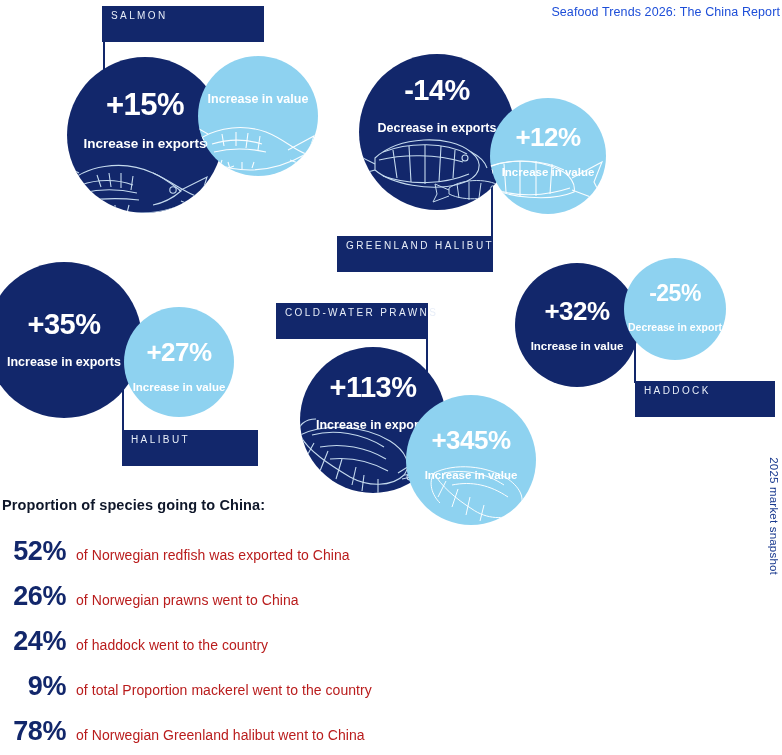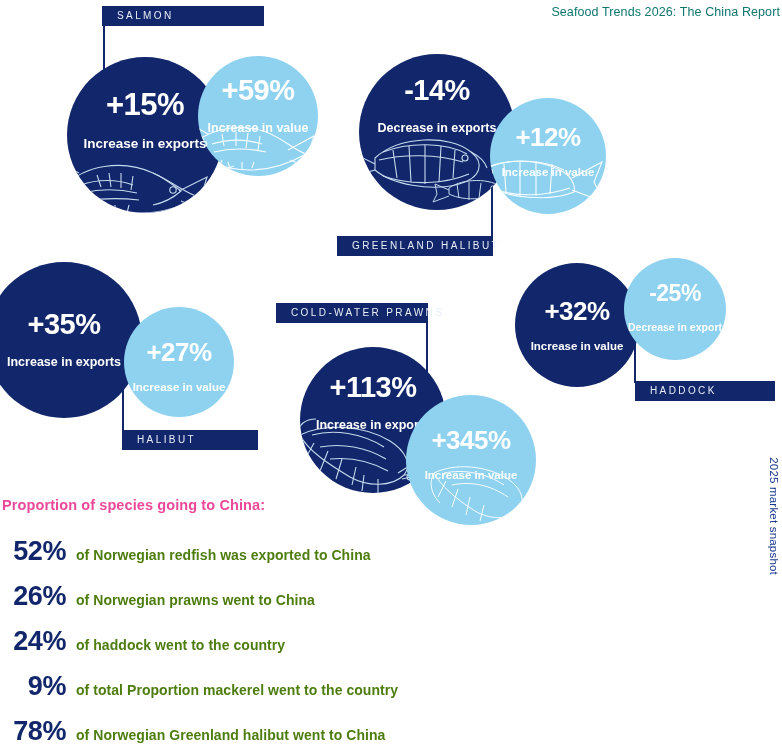--- a/index.html
+++ b/index.html
@@ -20,34 +20,34 @@
     background: #ffffff;
   }
 
   
   .report-title {
     position: absolute;
     top: 5px;
     right: 2px;
     font-size: 12.5px;
     letter-spacing: 0.1px;
-    color: #0f766e;
+    color: #1d4ed8;
     white-space: nowrap;
   }
 
   
   .species-tag {
     position: absolute;
     background: #12276b;
     color: #e8eef8;
     font-size: 10px;
     letter-spacing: 2.4px;
     line-height: 20px;
-    height: 20px;
-    padding-left: 15px;
+    height: 36px;
+    padding-left: 9px;
     box-sizing: border-box;
     white-space: nowrap;
     font-weight: 400;
   }
   .connector {
     position: absolute;
     background: #12276b;
     width: 2px;
   }
 
@@ -101,21 +101,21 @@
     opacity: 0.95;
   }
 
   
   .proportion-heading {
     position: absolute;
     left: 2px;
     top: 497px;
     font-size: 14.5px;
     font-weight: bold;
-    color: #ec4899;
+    color: #0f172a;
     letter-spacing: 0.1px;
   }
   .stats {
     position: absolute;
     left: 0;
     top: 536px;
     width: 560px;
   }
   .stat-row {
     display: flex;
@@ -127,22 +127,22 @@
     text-align: right;
     font-size: 27px;
     font-weight: bold;
     color: #12276b;
     letter-spacing: -0.4px;
     flex: 0 0 66px;
   }
   .stat-desc {
     margin-left: 10px;
     font-size: 14px;
-    font-weight: bold;
-    color: #4d7c0f;
+    font-weight: normal;
+    color: #b91c1c;
     letter-spacing: 0.05px;
   }
 
   
   .side-caption {
     position: absolute;
     right: 2px;
     top: 575px;
     font-size: 11.5px;
     color: #1a3a8f;
@@ -192,21 +192,20 @@
         <path d="M16 28 L6 14 L20 22"></path>
         <path d="M34 48 L30 60 L46 54"></path>
         <circle cx="16" cy="32" r="2.8"></circle>
         <path d="M24 32 C40 27, 58 27, 74 32"></path>
         <path d="M26 40 C42 36, 60 36, 78 40"></path>
         <path d="M34 22 L36 34 M48 20 L48 34 M60 21 L58 36 M72 24 L70 38"></path>
         <path d="M40 50 L42 57 M54 50 L54 57 M66 50 L64 56"></path>
       </g>
     </svg>
     <div class="bubble-text" style="top:20px;">
-      <span class="pct">+59%</span>
       <span class="cap">Increase in value</span>
     </div>
   </div>
 
   <div class="species-tag" style="left:337px; top:236px; width:156px;">GREENLAND HALIBUT</div>
   <div class="connector" style="left:491px; top:180px; height:58px;"></div>
 
   <div class="bubble dark sz-lg" style="left:359px; top:54px; width:156px; height:156px;">
     <svg class="art" style="left:-6px; top:72px; width:160px; height:82px;" viewBox="0 0 160 82">
       <g fill="none" stroke="#cfe4f5" stroke-width="1.1">

